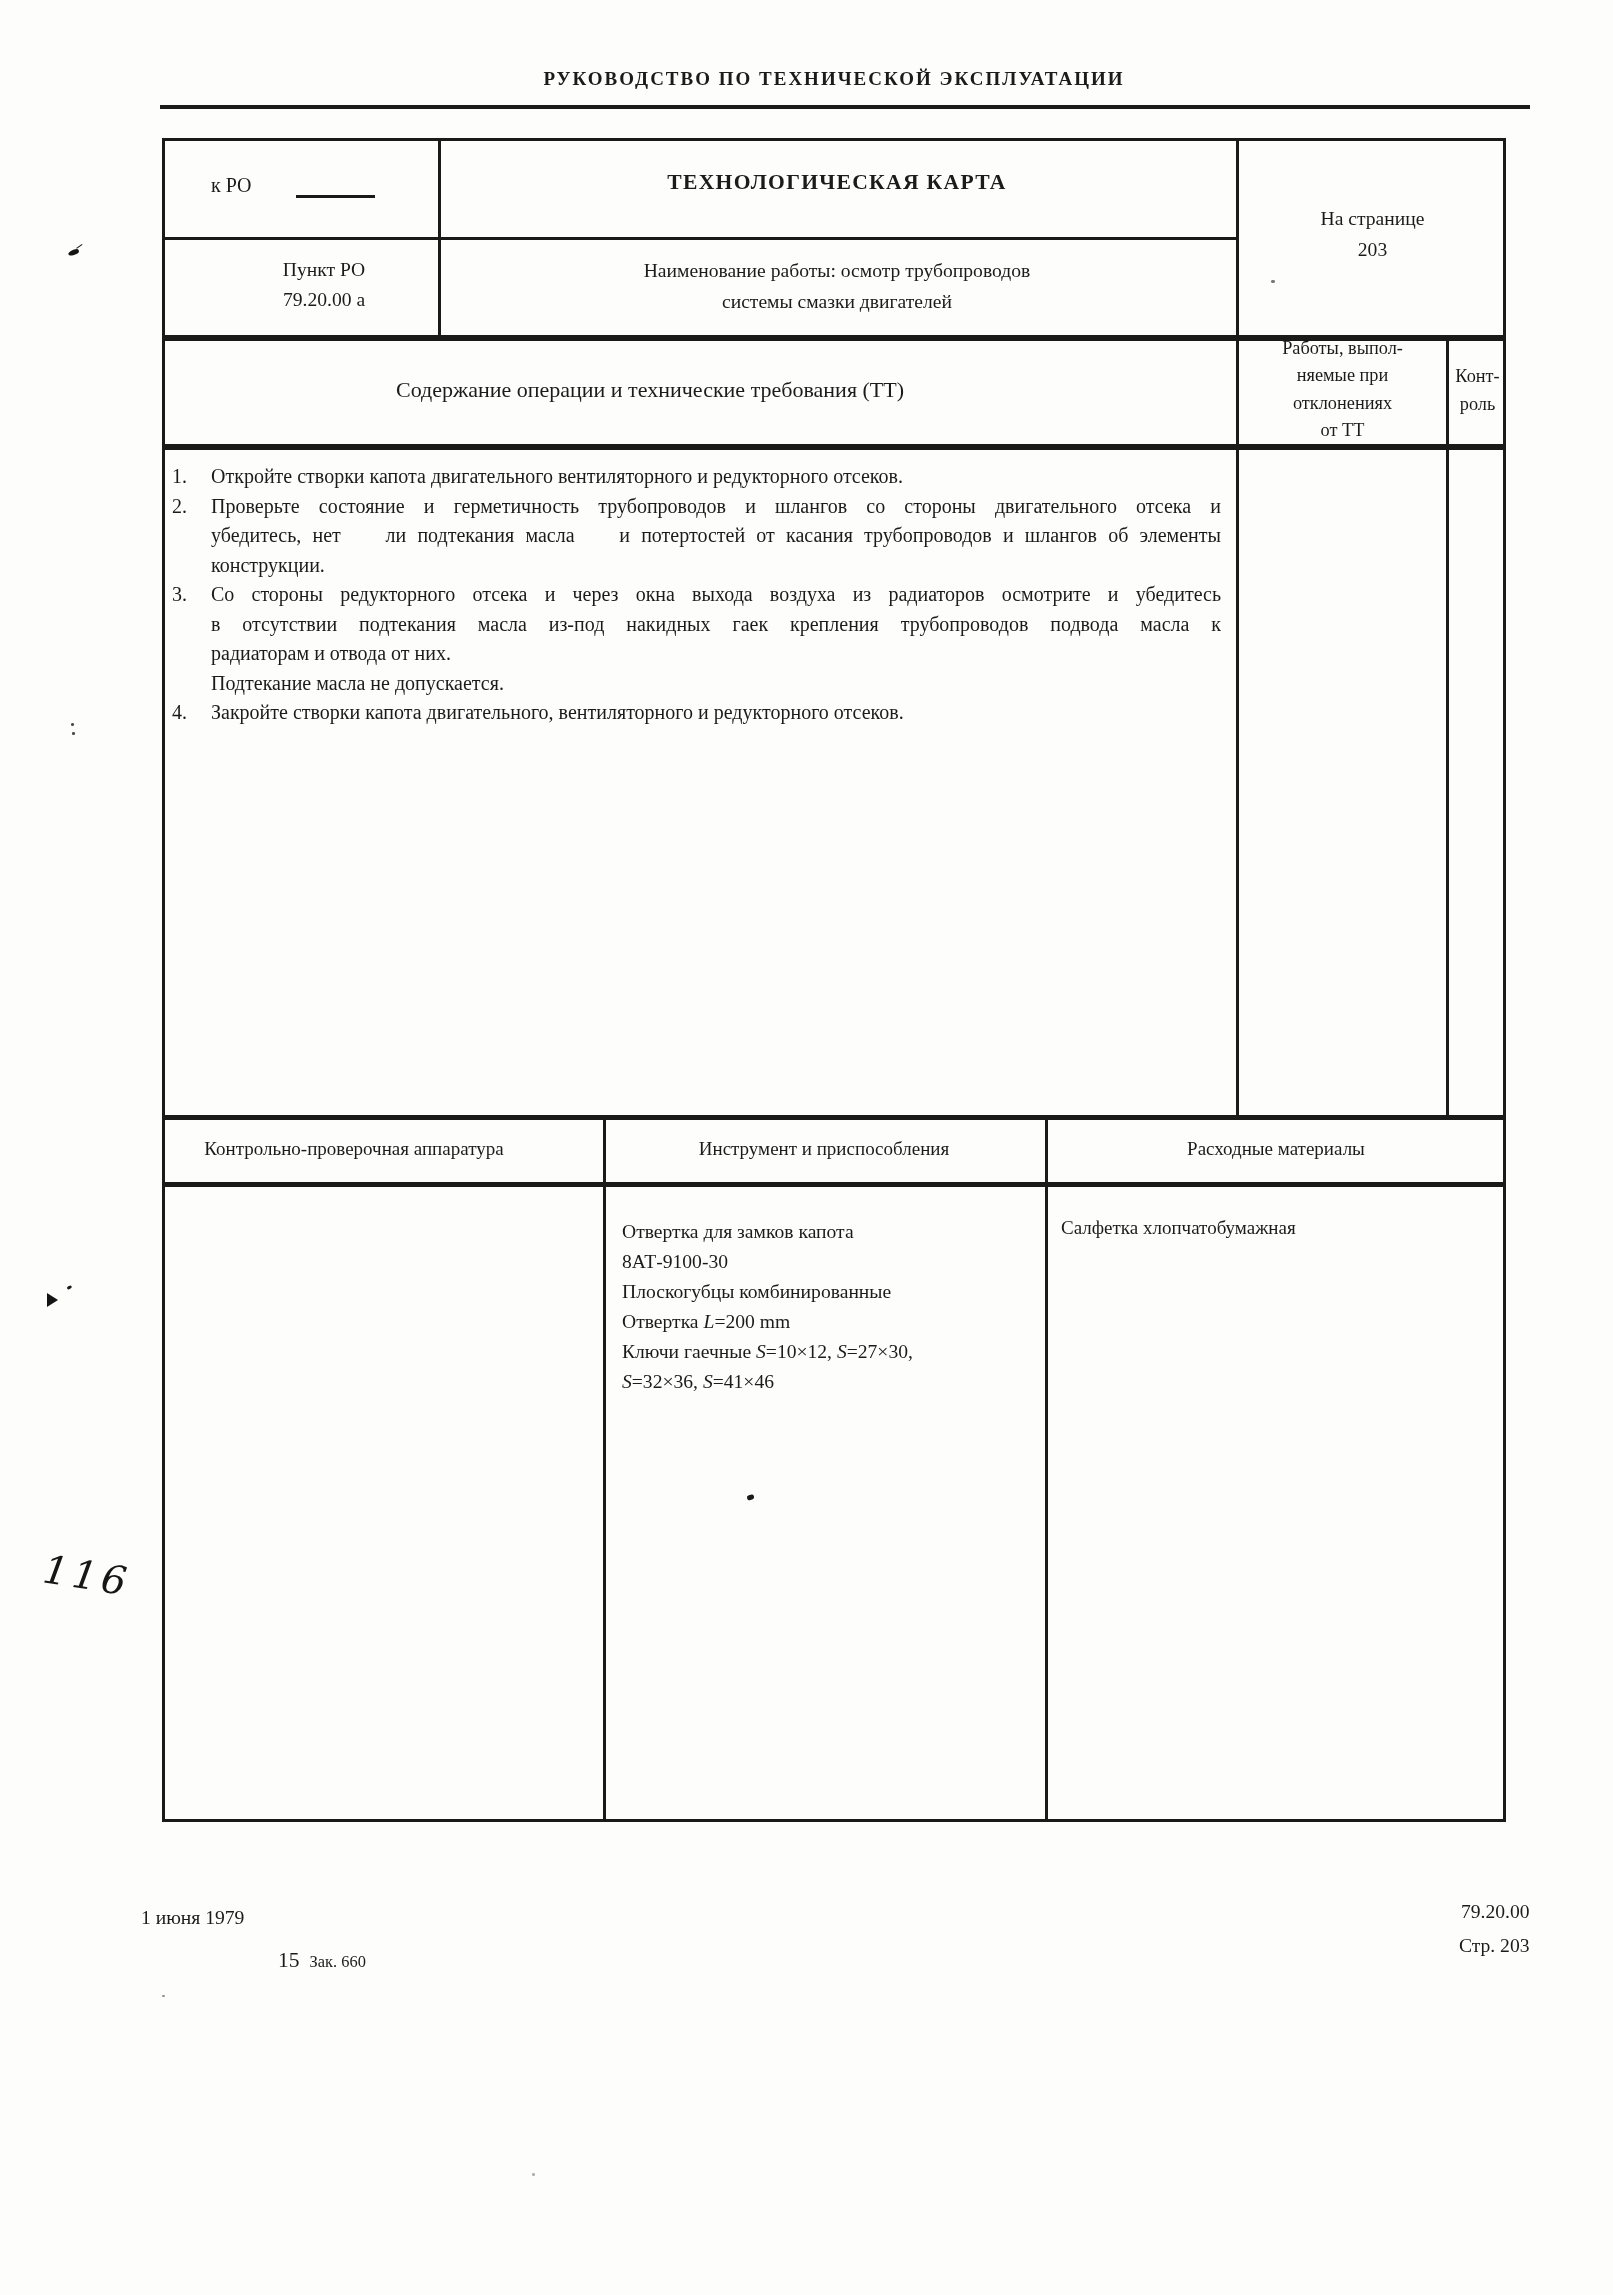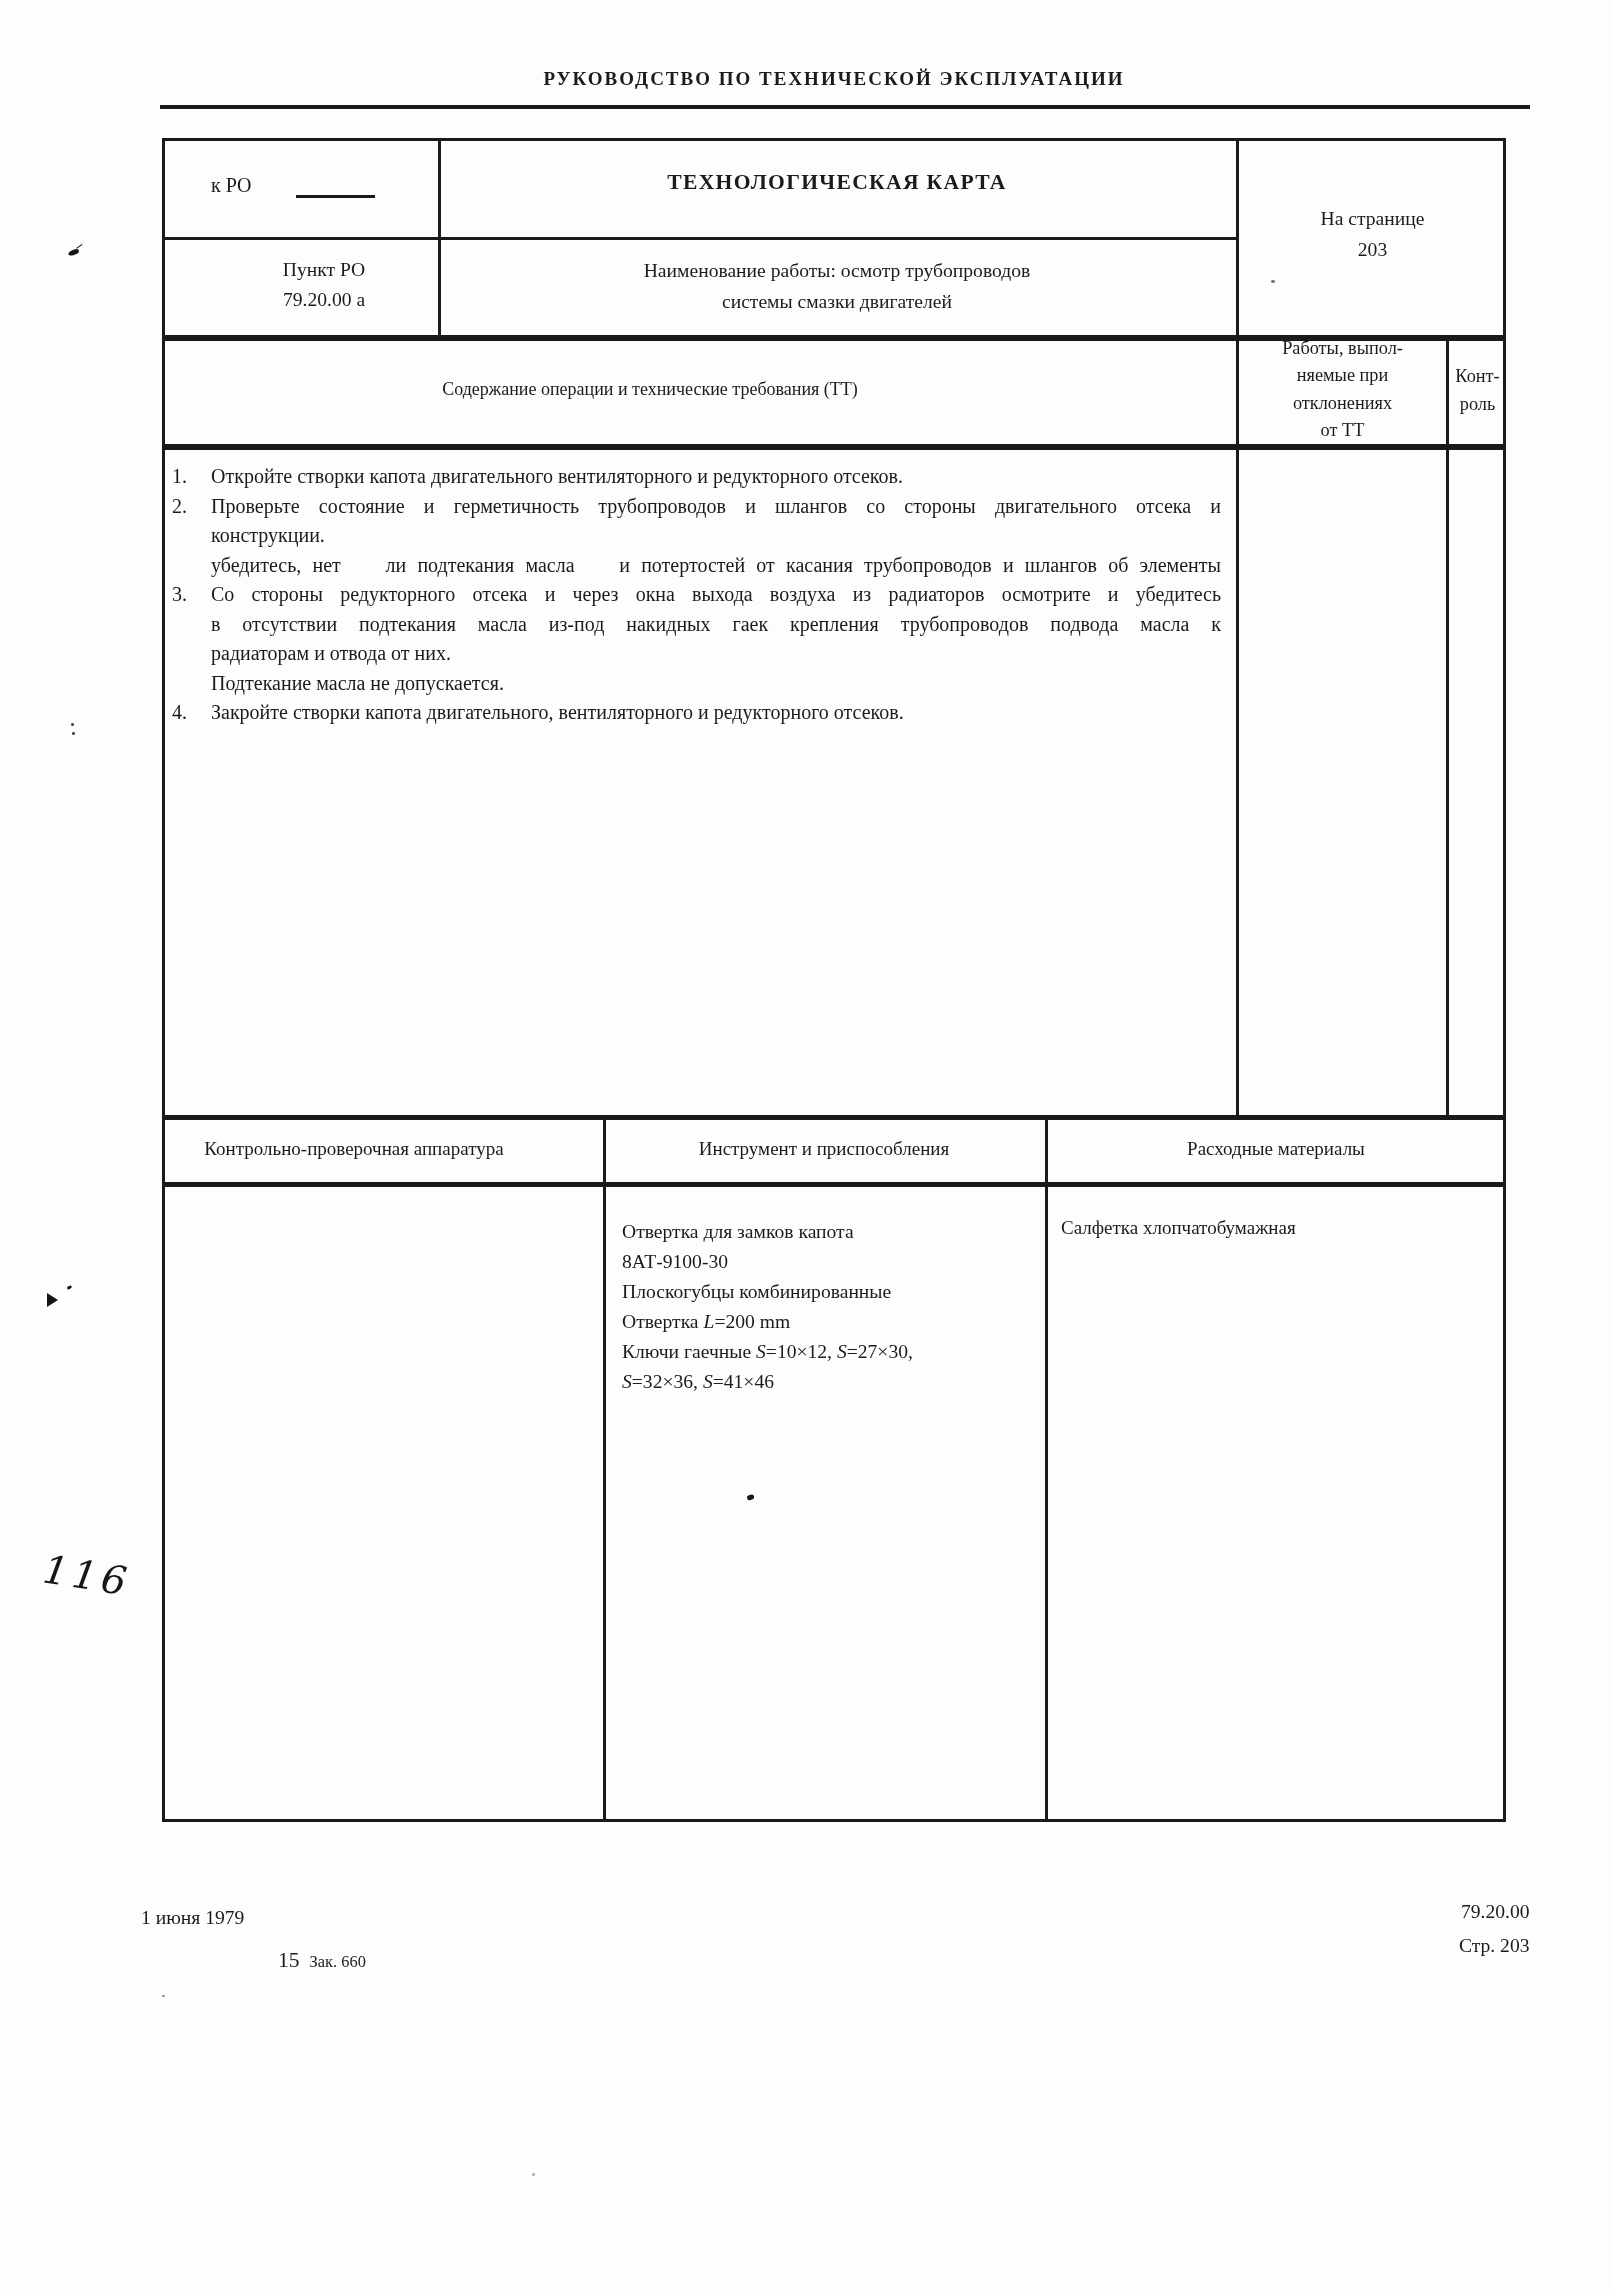--- a/index.html
+++ b/index.html
@@ -23,21 +23,21 @@
     position:absolute;left:438px;top:170px;width:798px;
     font-size:21.6px;font-weight:bold;letter-spacing:1.3px;text-align:center;
   }
   .kro{position:absolute;left:211px;top:174px;font-size:20px;}
   .kro-line{position:absolute;left:296px;top:195px;width:79px;height:2.6px;background:#1a1a18;}
   .onpage{position:absolute;left:1239px;top:203px;width:267px;font-size:19.6px;line-height:31px;text-align:center;}
   .punkt{position:absolute;left:162px;top:255px;width:276px;font-size:19.6px;line-height:30px;text-align:center;margin-left:24px;}
   .workname{position:absolute;left:438px;top:255px;width:798px;font-size:19.6px;line-height:31px;text-align:center;}
   
   .ops-header{position:absolute;left:162px;top:335px;width:976px;height:109px;
-    display:flex;align-items:center;justify-content:center;font-size:18px;}
+    display:flex;align-items:center;justify-content:center;font-size:22px;}
   .dev-header{position:absolute;left:1239px;top:335px;width:207px;height:109px;
     display:flex;flex-direction:column;align-items:center;justify-content:center;
     font-size:18.3px;line-height:27.5px;text-align:center;}
   .ctl-header{position:absolute;left:1449px;top:335px;width:57px;height:109px;
     display:flex;flex-direction:column;align-items:center;justify-content:center;
     font-size:18.3px;line-height:28px;text-align:center;}
   
   .ops-list{position:absolute;left:172px;top:462px;width:1049px;font-size:20px;}
   .op-line{display:flex;height:29.5px;line-height:29.5px;white-space:pre;}
   .op-num{flex:0 0 39px;}
@@ -128,27 +128,27 @@
 
   <div class="ops-list">
     <div class="op-line">
       <span class="op-num">1.</span>
       <span class="op-text">Откройте створки капота двигательного вентиляторного и редукторного отсеков.</span>
     </div>
     <div class="op-line jst">
       <span class="op-num">2.</span>
       <span class="op-text">Проверьте состояние и герметичность трубопроводов и шлангов со стороны двигательного отсека и</span>
     </div>
+    <div class="op-line jst">
+      <span class="op-num"></span>
+      <span class="op-text">убедитесь, нет&nbsp;&nbsp;&nbsp; ли подтекания масла&nbsp;&nbsp;&nbsp; и потертостей от касания трубопроводов и шлангов об элементы</span>
+    </div>
     <div class="op-line">
       <span class="op-num"></span>
       <span class="op-text">конструкции.</span>
-    </div>
-    <div class="op-line jst">
-      <span class="op-num"></span>
-      <span class="op-text">убедитесь, нет&nbsp;&nbsp;&nbsp; ли подтекания масла&nbsp;&nbsp;&nbsp; и потертостей от касания трубопроводов и шлангов об элементы</span>
     </div>
     <div class="op-line jst">
       <span class="op-num">3.</span>
       <span class="op-text">Со стороны редукторного отсека и через окна выхода воздуха из радиаторов осмотрите и убедитесь</span>
     </div>
     <div class="op-line jst">
       <span class="op-num"></span>
       <span class="op-text">в отсутствии подтекания масла из-под накидных гаек крепления трубопроводов подвода масла к</span>
     </div>
     <div class="op-line">

